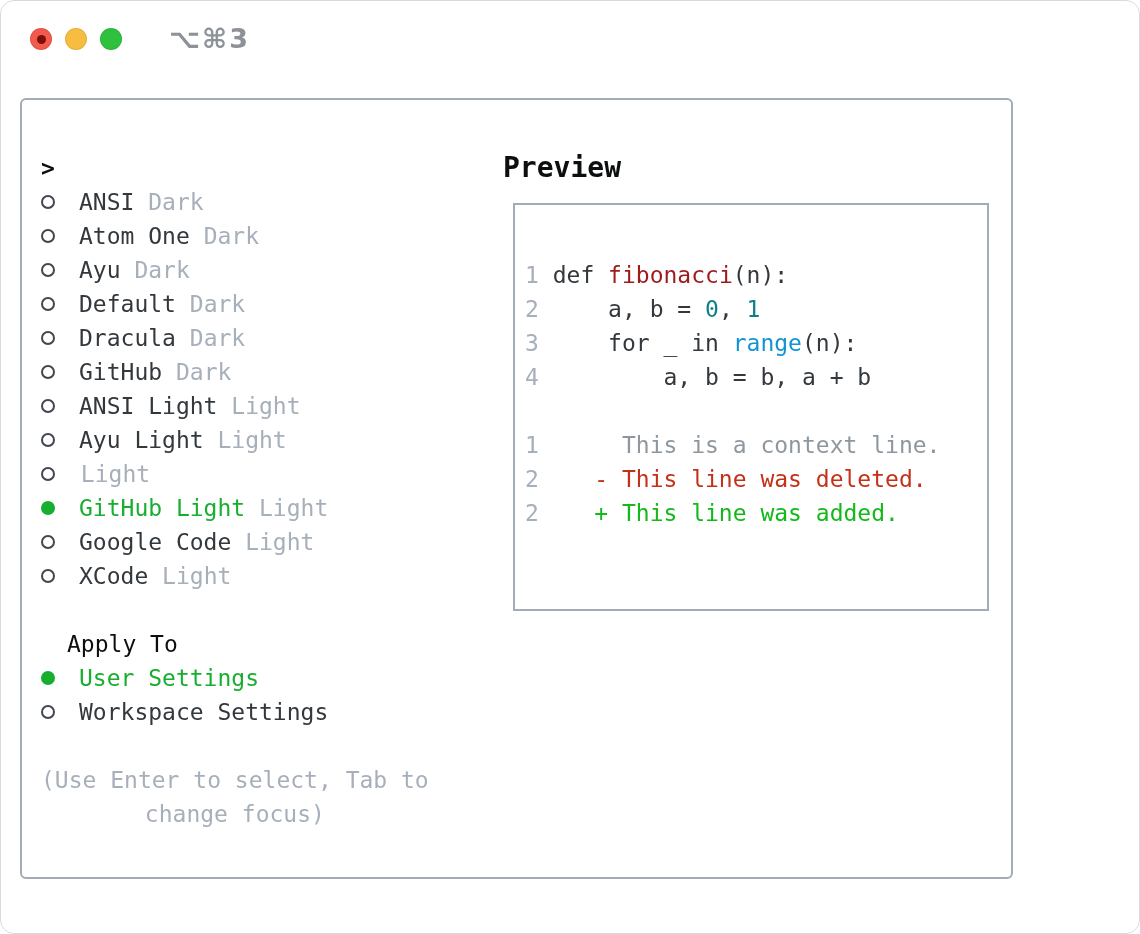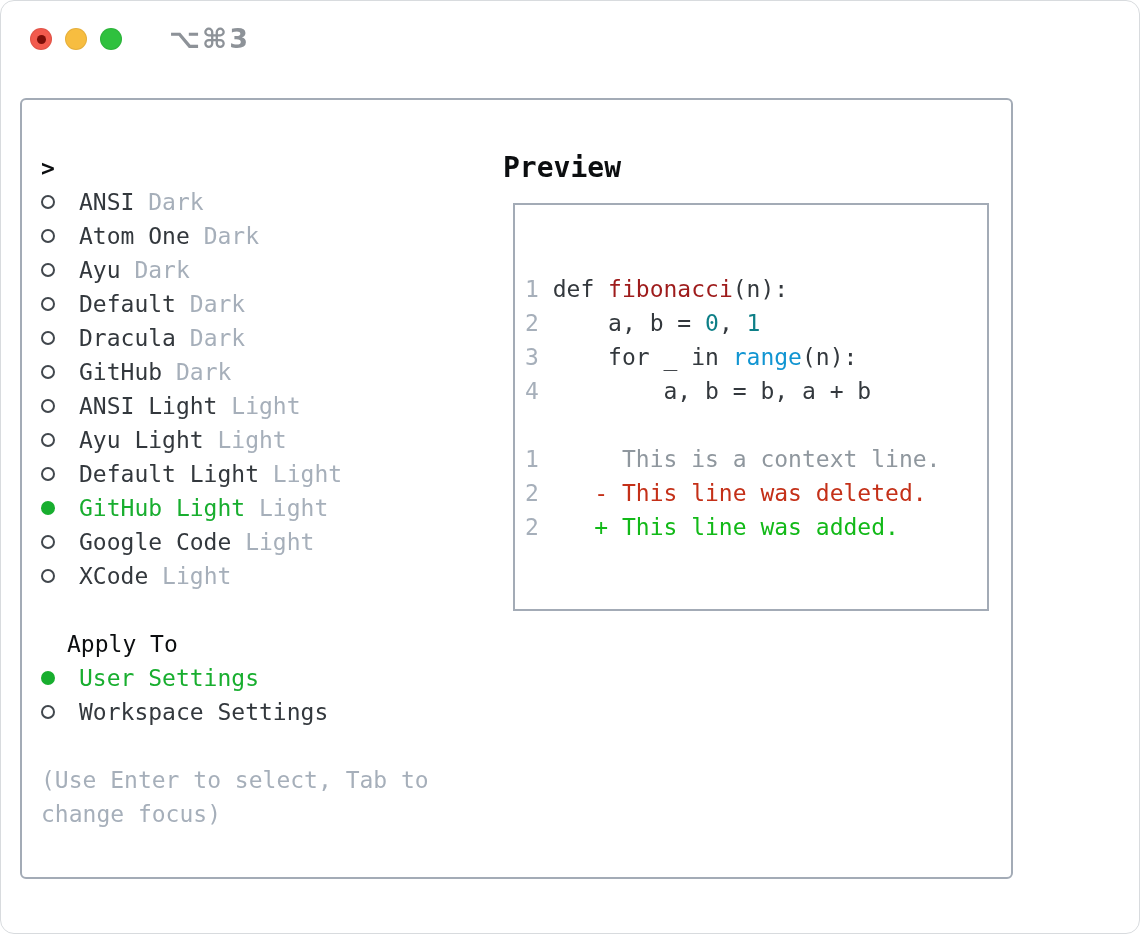--- a/index.html
+++ b/index.html
@@ -37,28 +37,28 @@
   .prefix-char { font-weight:bold; color:#0c0e10; }
   .radio { width:14px; height:14px; border-radius:50%;
            border:2px solid #41474d; background:transparent; }
   .radio.on { border-color:var(--accent_green,#18ae2f); background:var(--accent_green,#18ae2f); }
   .hlabel  { font-weight:bold; color:#0c0e10; }
   .hlabel2 { color:#0c0e10; }
   .opt-name { color:var(--text_dark,#33383d);margin-left:12px; }
   .opt-name.sel { color:var(--accent_green,#18ae2f); }
   .opt-variant { color:var(--muted_gray,#a6afba); }
   .hint { margin-top:34px; color:var(--muted_gray,#a6afba); line-height:34px;
-          white-space:pre-line; }
+          white-space:pre-line;text-align:center; }
 
   
   .preview-title { position:absolute; left:481px; top:51px; height:34px; line-height:34px;
                    font-size:28px; font-weight:bold; color:#0c0e10; }
   .preview-box { position:absolute; left:491px; top:103px; width:476px; height:408px;
                  border:2px solid var(--border_gray,#a3abb6); background:#fff;
-                 padding:67px 0 0 10px; overflow:hidden; }
+                 padding:53px 0 0 10px; overflow:hidden; }
   .cline { height:34px; line-height:34px; white-space:pre; font-size:23px; }
   .lnum    { color:var(--muted_gray,#a6afba); }
   .c-plain { color:var(--text_dark,#33383d); }
   .c-fn    { color:var(--function_red,#9e1b1b); }
   .c-num   { color:var(--number_teal,#0d7f87); }
   .c-built { color:var(--builtin_blue,#1195d2); }
   .c-ctx   { color:var(--context_gray,#8f979e); }
   .c-del   { color:var(--deleted_red,#c43018);margin-top:20px; }
   .c-add   { color:var(--added_green,#12b918); }
 </style>
@@ -85,21 +85,21 @@
 
       <div id="theme-list">
           <div class="row"><span class="marker"><span class="radio"></span></span><span class="opt-name">ANSI</span><span class="opt-variant"> Dark</span></div>
           <div class="row"><span class="marker"><span class="radio"></span></span><span class="opt-name">Atom One</span><span class="opt-variant"> Dark</span></div>
           <div class="row"><span class="marker"><span class="radio"></span></span><span class="opt-name">Ayu</span><span class="opt-variant"> Dark</span></div>
           <div class="row"><span class="marker"><span class="radio"></span></span><span class="opt-name">Default</span><span class="opt-variant"> Dark</span></div>
           <div class="row"><span class="marker"><span class="radio"></span></span><span class="opt-name">Dracula</span><span class="opt-variant"> Dark</span></div>
           <div class="row"><span class="marker"><span class="radio"></span></span><span class="opt-name">GitHub</span><span class="opt-variant"> Dark</span></div>
           <div class="row"><span class="marker"><span class="radio"></span></span><span class="opt-name">ANSI Light</span><span class="opt-variant"> Light</span></div>
           <div class="row"><span class="marker"><span class="radio"></span></span><span class="opt-name">Ayu Light</span><span class="opt-variant"> Light</span></div>
-          <div class="row"><span class="marker"><span class="radio"></span></span><span class="opt-name">Default Light</span><span class="opt-variant"> Light</span></div>
+          <div class="row"><span class="marker"><span class="radio"></span></span><span class="opt-variant"> Light</span></div>
           <div class="row"><span class="marker"><span class="radio on"></span></span><span class="opt-name sel">GitHub Light</span><span class="opt-variant"> Light</span></div>
           <div class="row"><span class="marker"><span class="radio"></span></span><span class="opt-name">Google Code</span><span class="opt-variant"> Light</span></div>
           <div class="row"><span class="marker"><span class="radio"></span></span><span class="opt-name">XCode</span><span class="opt-variant"> Light</span></div>
         </div>
 
       <div class="row spacer"></div>
 
       <div class="row">
         <span class="marker"></span>
         <span class="hlabel2">Apply To</span>

